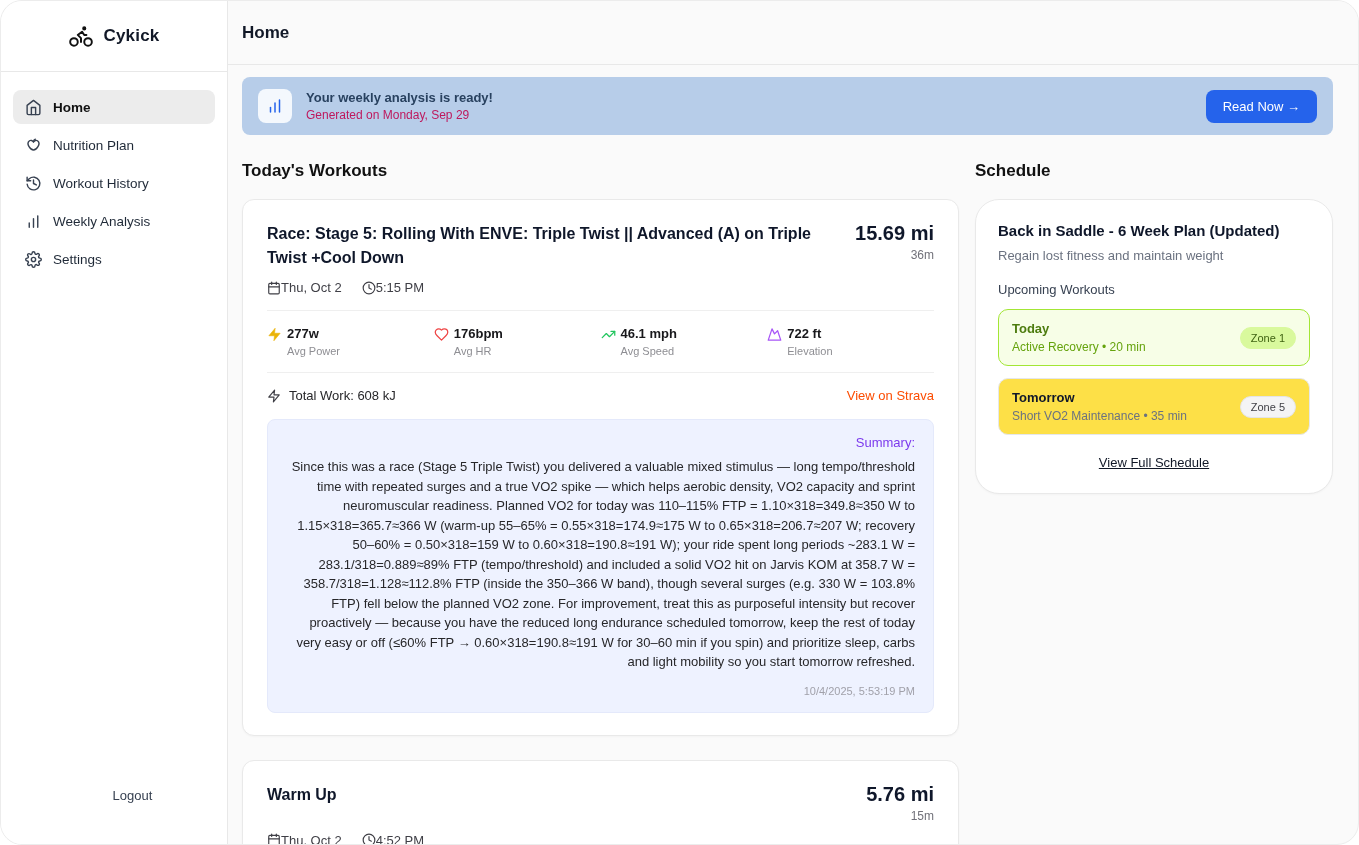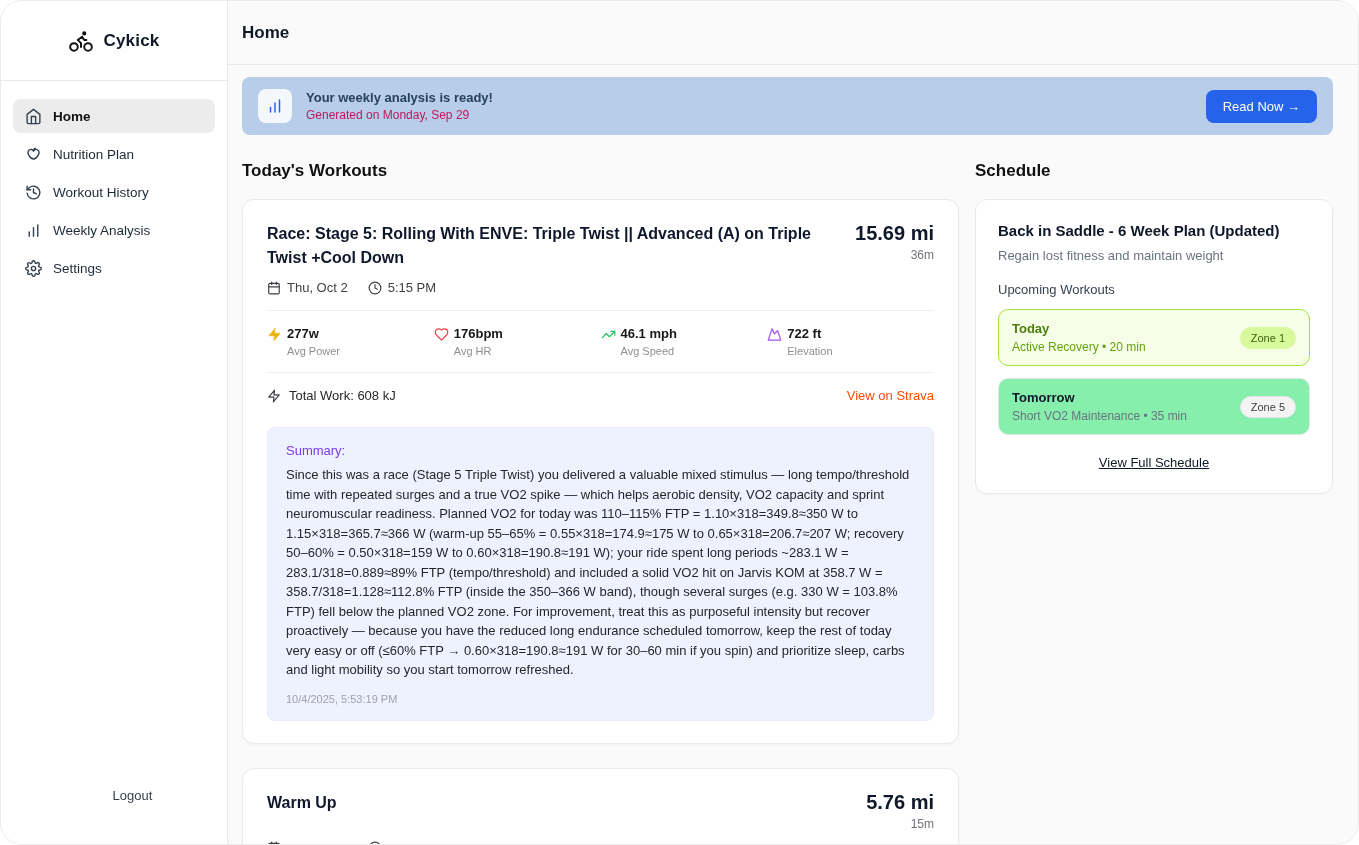--- a/index.html
+++ b/index.html
@@ -17,21 +17,21 @@
     display: flex;
   }
 
   
   .sidebar {
     width: 227px; flex: none; background: #ffffff;
     border-right: 1px solid #e8e8e8;
     display: flex; flex-direction: column;
   }
   .sidebar-header {
-    height: 80px; flex: none;
+    height: 71px; flex: none;
     border-bottom: 1px solid #e8e8e8;
     display: flex; align-items: center; justify-content: center; gap: 9px;
   }
   .logo-icon svg { width: 26px; height: 26px; stroke: #111; display: block; }
   .logo-text { font-size: 17px; font-weight: 700; letter-spacing: .2px; }
   .nav { padding: 18px 12px; display: flex; flex-direction: column; gap: 4px; }
   .nav-item {
     display: flex; align-items: center; gap: 11px;
     height: 34px; padding: 0 12px; border-radius: 8px;
     font-size: 13.5px; color: #1f2937; cursor: pointer;
@@ -82,48 +82,48 @@
   }
   .card-top { display: flex; align-items: flex-start; }
   .workout-title {
     font-size: 16px; font-weight: 700; line-height: 1.5; margin: 0;
     padding-right: 24px; flex: 1; color: #0f172a;
   }
   .distance-block { text-align: right; white-space: nowrap; }
   .distance { font-size: 20px; font-weight: 800; color: #0f172a; }
   .duration { font-size: 12px; color: #71717a; margin-top: 3px; }
   .meta-row { display: flex; gap: 20px; margin-top: 10px; align-items: center; }
-  .meta-item { display: inline-flex; align-items: center; gap: 6px; font-size: 13px; color: #3f3f46; }
+  .meta-item { display: inline-flex; align-items: center; font-size: 13px; color: #3f3f46; }
   .meta-item svg { width: 14px; height: 14px; stroke: #3f3f46; }
   .divider { height: 1px; background: #efefef; margin: 15px 0; }
   .stats-row { display: grid; grid-template-columns: repeat(4, 1fr); }
   .stat { display: flex; align-items: flex-start; gap: 5px; }
   .stat-icon svg { width: 15px; height: 15px; display: block; margin-top: 1px; }
   .stat-value { display: block; font-size: 13px; font-weight: 700; color: #18181b; }
   .stat-label { display: block; font-size: 11px; color: #8e8e93; margin-top: 4px; }
   .work-row { display: flex; align-items: center; gap: 8px; font-size: 13px; color: #27272a; }
   .work-row svg { width: 14px; height: 14px; stroke: #3f3f46; }
   .strava-link { margin-left: auto; color: #fc4c02; font-size: 13px; text-decoration: none; cursor: pointer; }
-  .summary-box { margin-top: 24px; background: #eef2ff; border: 1px solid #e4e9fb; border-radius: 8px; padding: 15px 18px; }
+  .summary-box { margin-top: 16px; background: #eef2ff; border: 1px solid #e4e9fb; border-radius: 8px; padding: 15px 18px; text-align: right; }
   .summary-label { font-size: 13px; color: #7c3aed; font-weight: 500; margin-bottom: 7px; }
   .summary-text { margin: 0; font-size: 13px; line-height: 1.5; color: #27272a; }
   .summary-time { margin-top: 13px; font-size: 11px; color: #a1a1aa; }
 
   
   .schedule-card {
-    background: #fff; border: 1px solid #e9e9e9; border-radius: 12px;
+    background: #fff; border: 1px solid #e9e9e9; border-radius: 24px;
     padding: 22px; box-shadow: 0 1px 2px rgba(0,0,0,.03);
   }
   .plan-title { font-size: 15px; font-weight: 700; margin: 0; color: #0f172a; }
   .plan-sub { font-size: 13px; color: #6b7280; margin: 9px 0 0; }
   .upcoming-label { font-size: 13px; color: #374151; margin: 19px 0 12px; }
   .sched-item {
     display: flex; justify-content: space-between; align-items: center;
     border: 1.5px solid #e5e7eb; border-radius: 10px; padding: 11px 13px;
-    margin-bottom: 12px; background: #86efac; cursor: pointer;
+    margin-bottom: 12px; background: #fde047; cursor: pointer;
   }
   .sched-item.today { border-color: #a3e635; background: #f7fee7; }
   .sched-day { font-size: 13px; font-weight: 700; color: #0f172a; }
   .sched-desc { font-size: 12px; color: #6b7280; margin-top: 4px; }
   .sched-item.today .sched-day { color: #4d7c0f; }
   .sched-item.today .sched-desc { color: #65a30d; }
   .zone-badge {
     font-size: 11px; padding: 4px 10px; border-radius: 999px;
     background: #f4f4f5; color: #3f3f46; border: 1px solid #e4e4e7; white-space: nowrap;
   }

